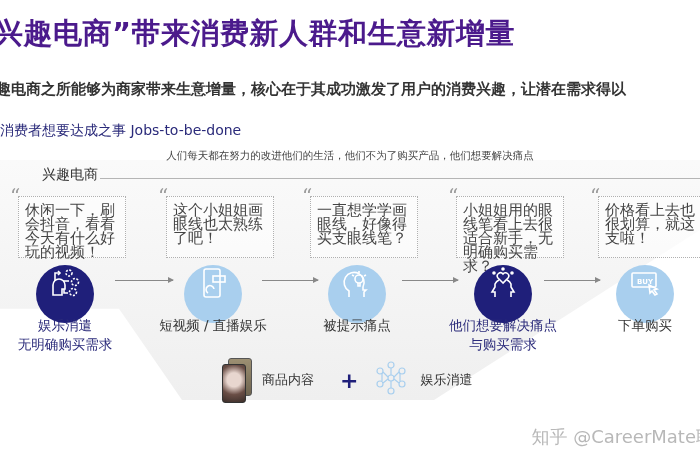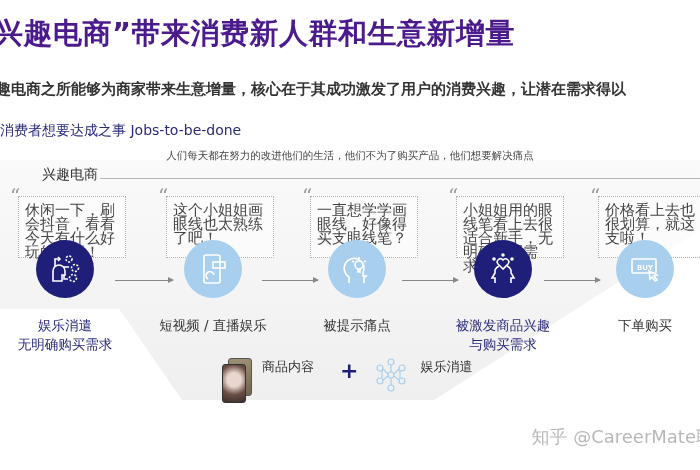--- a/index.html
+++ b/index.html
@@ -47,40 +47,40 @@
     position: absolute; left: 0; top: -6px; font-size: 20px; color: #9b9b9b;
     font-family: "DejaVu Serif", serif; line-height: 1;
   }
   .bubble {
     position: absolute; left: 8px; top: 4px; width: 108px; height: 62px;
     border: 1px dotted #b0b0b0; background: rgba(255,255,255,0.6);
     padding: 6px 6px; box-sizing: border-box;
     font-size: 15px; line-height: 14px; color: #444;
   }
   .circle {
-    position: absolute; left: 26px; top: 48px; width: 58px; height: 58px;
-    border-radius: 50%; display: flex; align-items: center; justify-content: center;
+    position: absolute; left: 26px; top: 73px; width: 58px; height: 58px;
+    border-radius: 50%; display: flex; align-items: flex-start; justify-content: center;
   }
   .circle.dark { background: #1f1f7a; }
   .circle.light { background: #a9cfee; }
   .stage-label {
     position: absolute; left: -20px; width: 150px; top: 124px;
     text-align: center; font-size: 13.5px; line-height: 19px; color: #333;
   }
   .stage-label.dark { color: #2a2a7a; }
   .arrow {
     position: absolute; top: 280px; height: 1px; background: #888; z-index: 2;
   }
   .arrow::after {
     content: ""; position: absolute; right: -1px; top: -3px;
     border-left: 6px solid #888; border-top: 3px solid transparent; border-bottom: 3px solid transparent;
   }
   .bottom-row {
     position: absolute; top: 358px; left: 220px; z-index: 3;
-    display: flex; align-items: flex-start;
+    display: flex; align-items: center;
   }
   .phone-thumb { position: relative; width: 34px; height: 44px; margin-right: 8px; }
   .phone-back {
     position: absolute; left: 8px; top: 0; width: 22px; height: 36px;
     border-radius: 3px; background: linear-gradient(180deg,#9c8f72,#6f6450); border: 1px solid #555;
   }
   .phone-front {
     position: absolute; left: 2px; top: 6px; width: 22px; height: 37px;
     border-radius: 3px; background: radial-gradient(circle at 50% 40%, #e8d6cf 0 28%, #6a4e46 60%, #3b2e2a 100%);
     border: 1px solid #333;
@@ -172,21 +172,21 @@
     <svg width="36" height="36" viewBox="0 0 36 36" fill="none" stroke="#fff" stroke-width="1.6">
       <path d="M18 18 l-5 -5 a3 3 0 0 1 5 -4 a3 3 0 0 1 5 4 Z"></path>
       <path d="M10 32 v-5 h-3 l3 -5 v-3 a8 8 0 0 1 4 -4"></path>
       <path d="M26 32 v-5 h3 l-3 -5 v-3 a8 8 0 0 0 -4 -4"></path>
       <circle cx="18" cy="4" r="1" fill="#fff"></circle>
         <circle cx="9" cy="8" r="1" fill="#fff"></circle>
         <circle cx="27" cy="8" r="1" fill="#fff"></circle>
     </svg>
   </div>
   <div class="stage-label dark">
-    <div>被激发商品兴趣</div>
+    <div>他们想要解决痛点</div>
     <div>与购买需求</div>
   </div>
 </div>
 
 <div class="arrow" style="left:544px; width:56px;"></div>
 
 <div class="stage" style="left:590px;">
   <span class="quote-mark">“</span>
   <div class="bubble">价格看上去也很划算，就这支啦！</div>
   <div class="circle light">

